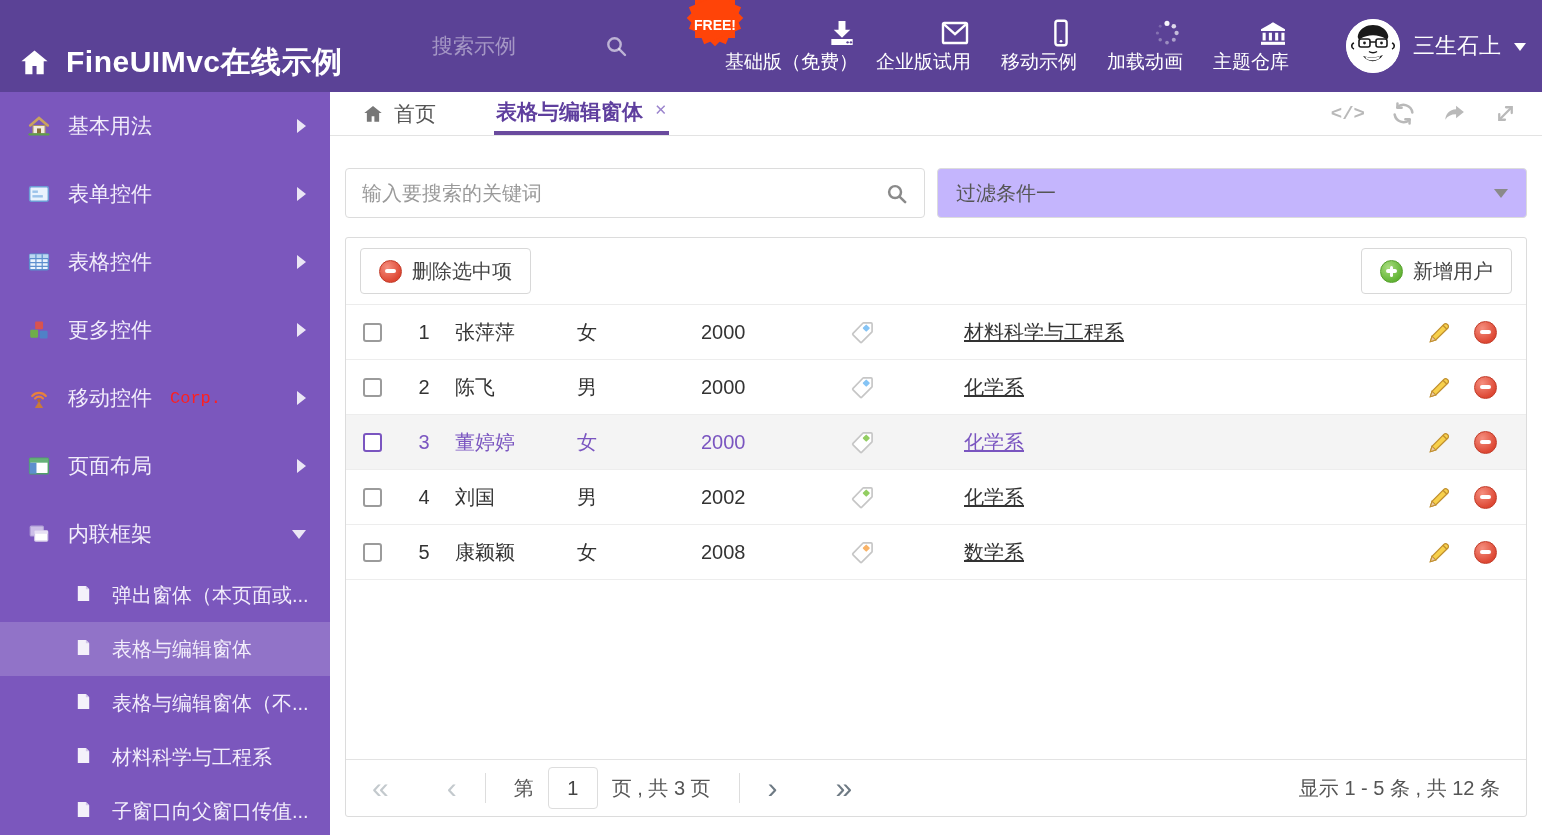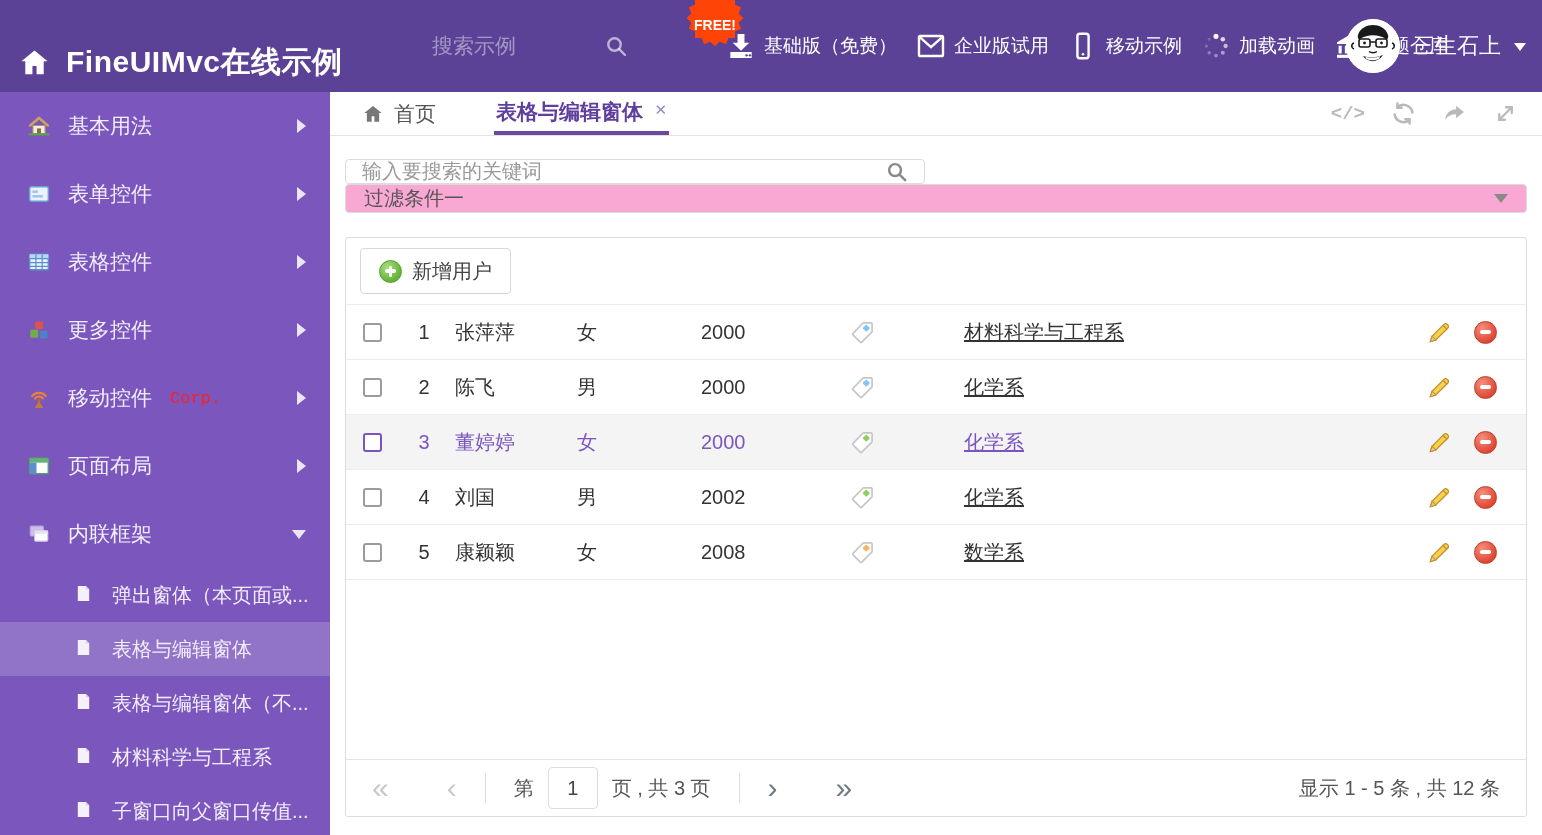--- a/index.html
+++ b/index.html
@@ -16,21 +16,21 @@
   .hsearch input::placeholder { color:rgba(255,255,255,.45); }
   .hsearch .mag { color:rgba(255,255,255,.6); margin-left:22px; }
   .hsearch .mag svg { width:24px; height:24px; display:block; }
   .free-badge { position:absolute; left:686px; top:-11px; width:58px; height:58px; z-index:6; }
   .free-badge .sq { position:absolute; inset:9px; background:#ff4408; }
   .free-badge .sq:nth-child(2){ transform:rotate(22.5deg); }
   .free-badge .sq:nth-child(3){ transform:rotate(45deg); }
   .free-badge .sq:nth-child(4){ transform:rotate(67.5deg); }
   .free-badge .txt { position:absolute; inset:0; display:flex; align-items:center; justify-content:center; padding-top:13px; font-size:14px; font-weight:bold; color:#fff; }
   .header-nav { position:absolute; left:716px; top:0; height:92px; display:flex; align-items:center; }
-  .nav-item { min-width:106px; padding:0 9px; display:flex; align-items:center; gap:7px; cursor:pointer; }
+  .nav-item { min-width:106px; padding:0 9px; display:flex; flex-direction:column; align-items:flex-end; cursor:pointer; }
   .nav-item .n-icon svg { width:32px; height:32px; display:block; }
   .nav-item .n-label { font-size:19px; white-space:nowrap; }
   .user { position:absolute; right:16px; top:0; height:92px; display:flex; align-items:center; gap:13px; cursor:pointer; }
   .avatar { width:54px; height:54px; border-radius:50%; overflow:hidden; background:#fff; flex:0 0 54px; }
   .avatar svg { width:54px; height:54px; display:block; }
   .uname { font-size:22px; }
   .u-caret { width:0; height:0; border:6px solid transparent; border-top:8px solid #fff; margin-top:7px; }
 
   
   .sidebar { position:absolute; left:0; top:92px; bottom:0; width:330px; background:#7b57bd; overflow:hidden; }
@@ -50,27 +50,27 @@
   .tabbar { height:44px; border-bottom:1px solid #e3e3e3; position:relative; display:flex; }
   .tab-home { margin-left:32px; display:flex; align-items:center; gap:10px; color:#555; font-size:21px; cursor:pointer; }
   .tab-home svg { width:22px; height:22px; display:block; }
   .tab-active { margin-left:58px; position:relative; display:flex; align-items:center; padding:0 26px 0 2px; color:#5f3f9e; font-weight:bold; font-size:21px; border-bottom:4px solid #6a4a9e; cursor:pointer; }
   .tab-close { position:absolute; top:9px; right:2px; font-size:15px; font-weight:bold; color:#9b84cd; cursor:pointer; }
   .tab-tools { position:absolute; right:24px; top:0; height:100%; display:flex; align-items:center; gap:26px; color:#b9b9b9; }
   .tab-tools .t-icon { cursor:pointer; }
   .tab-tools .t-icon svg { width:25px; height:25px; display:block; }
   .code-txt { font-size:19px; font-weight:bold; font-family:"Liberation Mono","DejaVu Sans Mono",monospace; color:#b9b9b9; }
 
-  .filter-row { display:flex; margin:23px 15px 0; height:50px;flex-direction:column; }
+  .filter-row { display:flex; gap:12px; margin:32px 15px 0; height:50px; }
   .search-box { width:580px; border:1px solid #dcdcdc; border-radius:4px; display:flex; align-items:center; padding:0 16px; background:#fff; }
   .search-box input { flex:1; border:none; outline:none; font-size:20px; color:#555; font-family:inherit; }
   .search-box input::placeholder { color:#9a9a9a; }
   .search-box .mag { color:#8a8a8a; }
   .search-box .mag svg { width:23px; height:23px; display:block; }
-  .dropdown { flex:1; border:1px solid #dcdcdc; border-radius:4px; display:flex; align-items:center; padding:0 18px; font-size:20px; color:#555; cursor:pointer; background:#f9a8d4; }
+  .dropdown { flex:1; border:1px solid #dcdcdc; border-radius:4px; display:flex; align-items:center; padding:0 18px; font-size:20px; color:#555; cursor:pointer; background:#c4b5fd; }
   .dd-caret { margin-left:auto; width:0; height:0; border:7px solid transparent; border-bottom:none; border-top:9px solid #8a8a8a; }
 
   .panel { position:absolute; left:15px; right:15px; top:145px; bottom:18px; border:1px solid #dcdcdc; border-radius:3px; display:flex; flex-direction:column; background:#fff; }
   .toolbar { flex:0 0 67px; display:flex; align-items:center; justify-content:space-between; padding:0 14px; border-bottom:1px solid #ececec; }
   .btn { display:flex; align-items:center; gap:10px; height:46px; padding:0 18px; background:#fff; border:1px solid #d8d8d8; border-radius:4px; font-size:20px; color:#444; cursor:pointer; font-family:inherit; }
   .ico-minus, .ico-plus { width:23px; height:23px; border-radius:50%; position:relative; flex:0 0 23px; }
   .ico-minus { background:radial-gradient(circle at 35% 30%, #f58f7f, #dd4733 72%); border:1px solid #c23a27; }
   .ico-minus::after { content:""; position:absolute; left:5px; right:5px; top:50%; height:3.5px; margin-top:-1.75px; background:#fff; border-radius:2px; }
   .ico-plus { background:radial-gradient(circle at 35% 30%, #a8dd7e, #62b335 72%); border:1px solid #55a02c; }
   .ico-plus::before { content:""; position:absolute; left:5px; right:5px; top:50%; height:3.5px; margin-top:-1.75px; background:#fff; border-radius:2px; }
@@ -422,20 +422,24 @@
     </div>
     <div class="dropdown">
       <span>过滤条件一</span>
       <span class="dd-caret"></span>
     </div>
   </div>
 
   <div class="panel">
     <div class="toolbar">
       <button class="btn">
+        <span class="ico-minus"></span>
+        <span>删除选中项</span>
+      </button>
+      <button class="btn">
         <span class="ico-plus"></span>
         <span>新增用户</span>
       </button>
     </div>
 
 
     <div id="grid-body">
   <div class="grid-row">
     <div class="c-check">
             <span class="checkbox"></span>

